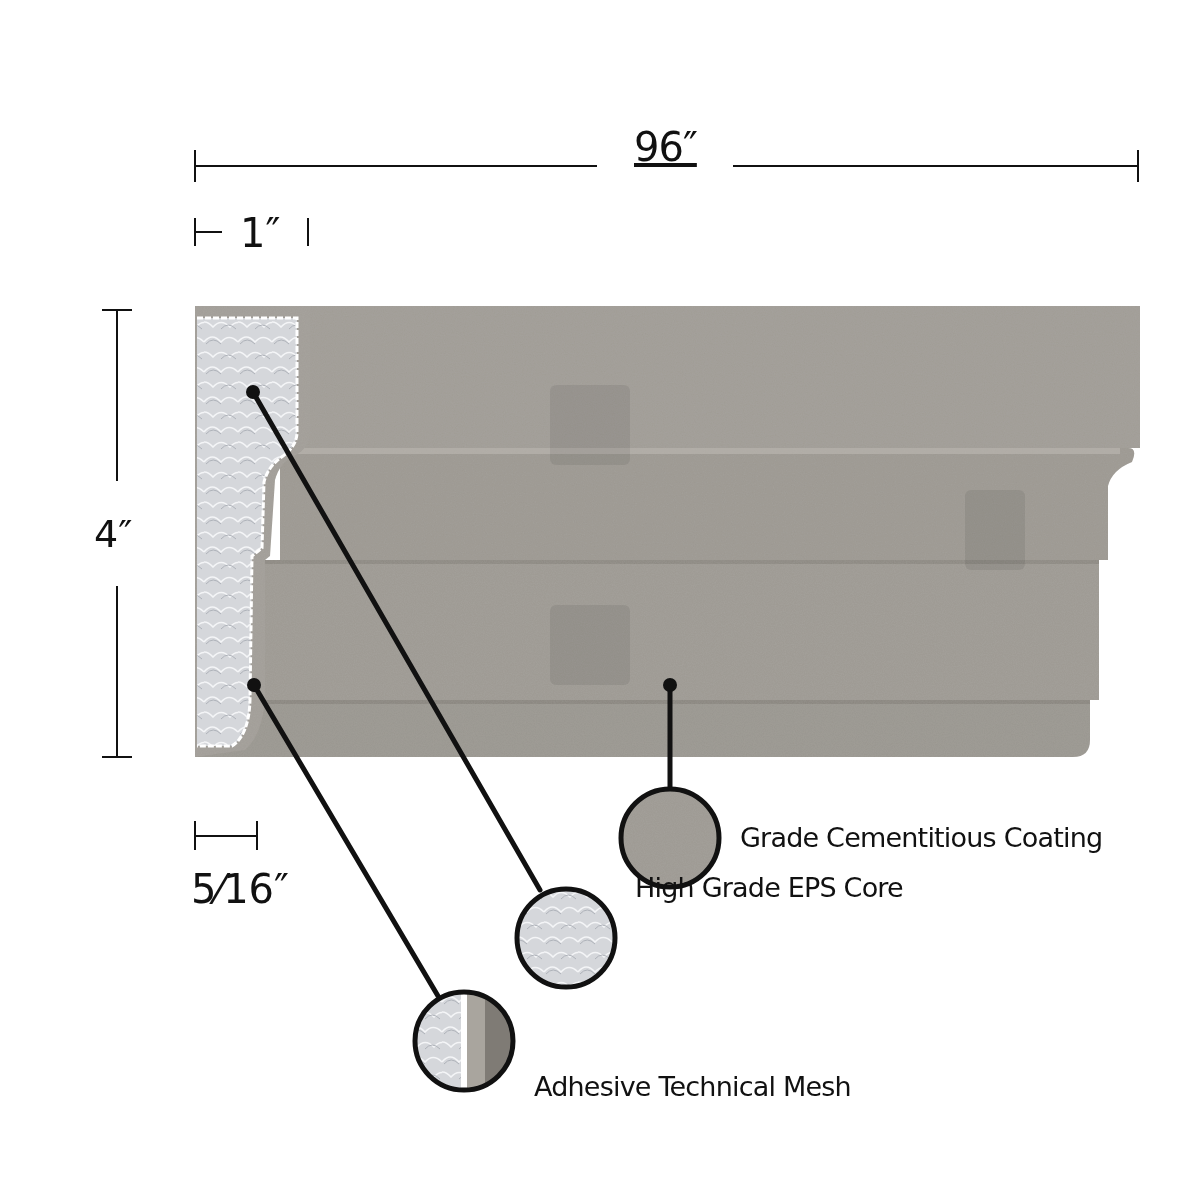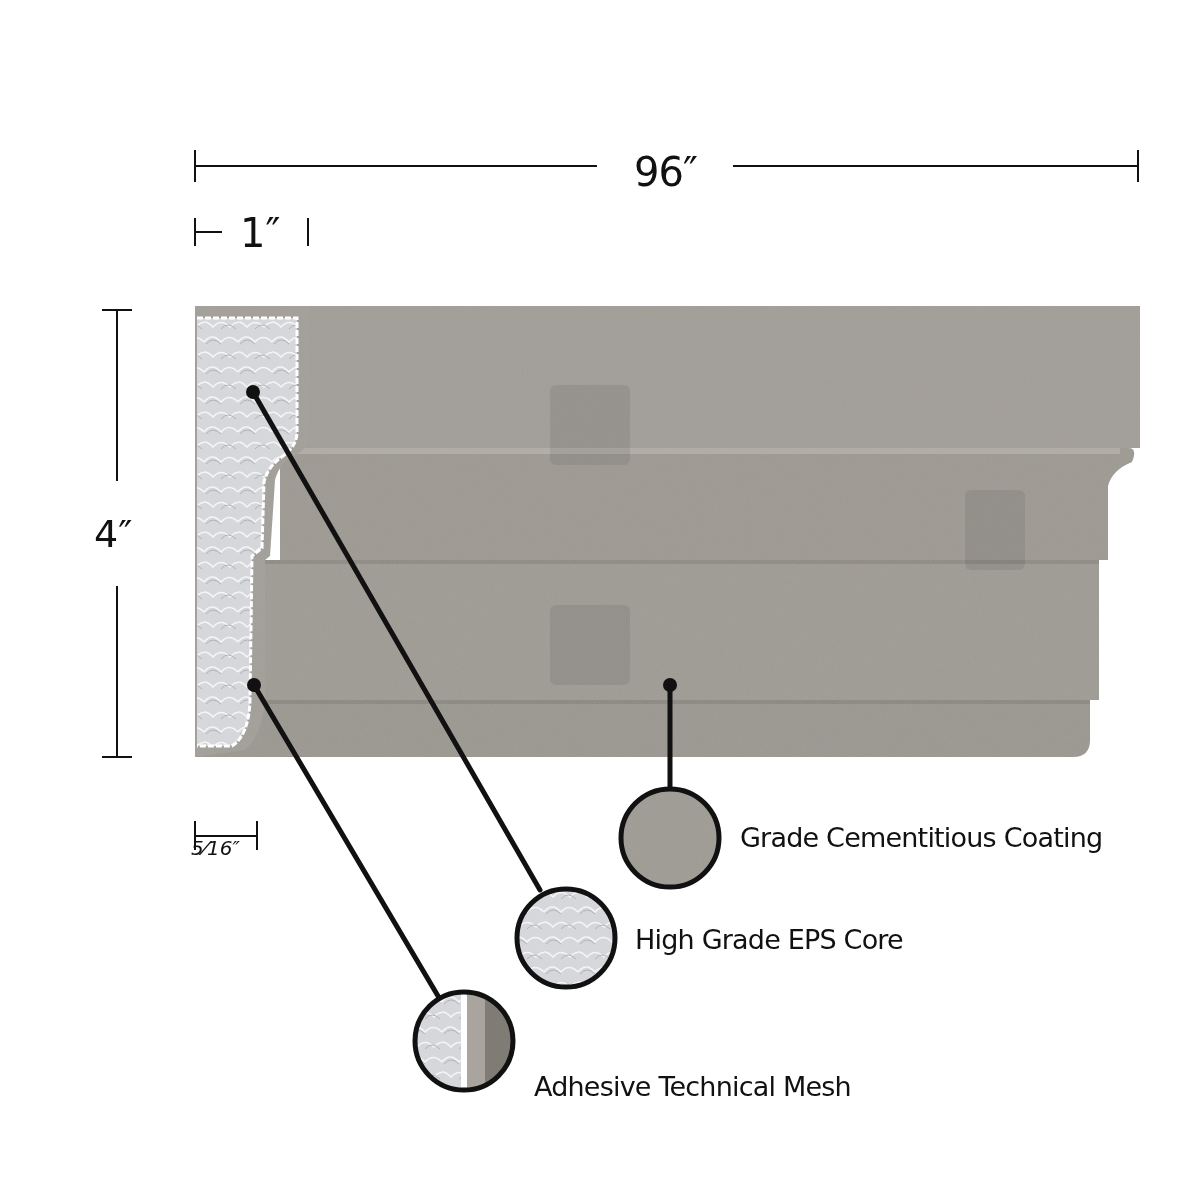--- a/index.html
+++ b/index.html
@@ -1,25 +1,25 @@
 <!DOCTYPE html>
 <html><head>
   <meta charset="utf-8">
   <style>
     html, body { margin: 0; padding: 0; background: #ffffff; }
     body { width: 1200px; height: 1200px; position: relative; overflow: hidden; font-family: "DejaVu Sans", "Liberation Sans", sans-serif; }
     svg#diagram { position: absolute; left: 0; top: 0; }
     .dim-label { position: absolute; color: #111; font-family: "DejaVu Sans", sans-serif; white-space: nowrap; }
-    .dim-96 { left: 634px; top: 149px; font-size: 40px; letter-spacing: -1px; }
+    .dim-96 { left: 634px; top: 124px; font-size: 40px; letter-spacing: -1px; text-decoration: underline; }
     .dim-1 { left: 240px; top: 210px; font-size: 40px; }
     .dim-4 { left: 94px; top: 512px; font-size: 38px; }
-    .dim-516 { left: 191px; top: 836px; font-size: 20px; font-style: italic; }
+    .dim-516 { left: 191px; top: 866px; font-size: 40px; }
     .callout-label { position: absolute; color: #111; font-family: "DejaVu Sans", sans-serif; font-size: 27px; letter-spacing: -0.8px; white-space: nowrap; }
     .lbl-coating { left: 740px; top: 822px; }
-    .lbl-eps { left: 635px; top: 924px; }
+    .lbl-eps { left: 635px; top: 872px; }
     .lbl-mesh { left: 534px; top: 1027px; margin-top: 44px; }
   </style>
 </head>
 <body>
 
 <svg id="diagram" width="1200" height="1200" viewBox="0 0 1200 1200" xmlns="http://www.w3.org/2000/svg">
   <defs>
     <filter id="grain" x="0" y="0" width="100%" height="100%">
       <feTurbulence type="fractalNoise" baseFrequency="0.9" numOctaves="2" seed="3" result="n"></feTurbulence>
       <feColorMatrix type="matrix" values="0 0 0 0 0.5  0 0 0 0 0.5  0 0 0 0 0.5  0 0 0 0.18 0" in="n" result="g"></feColorMatrix>

